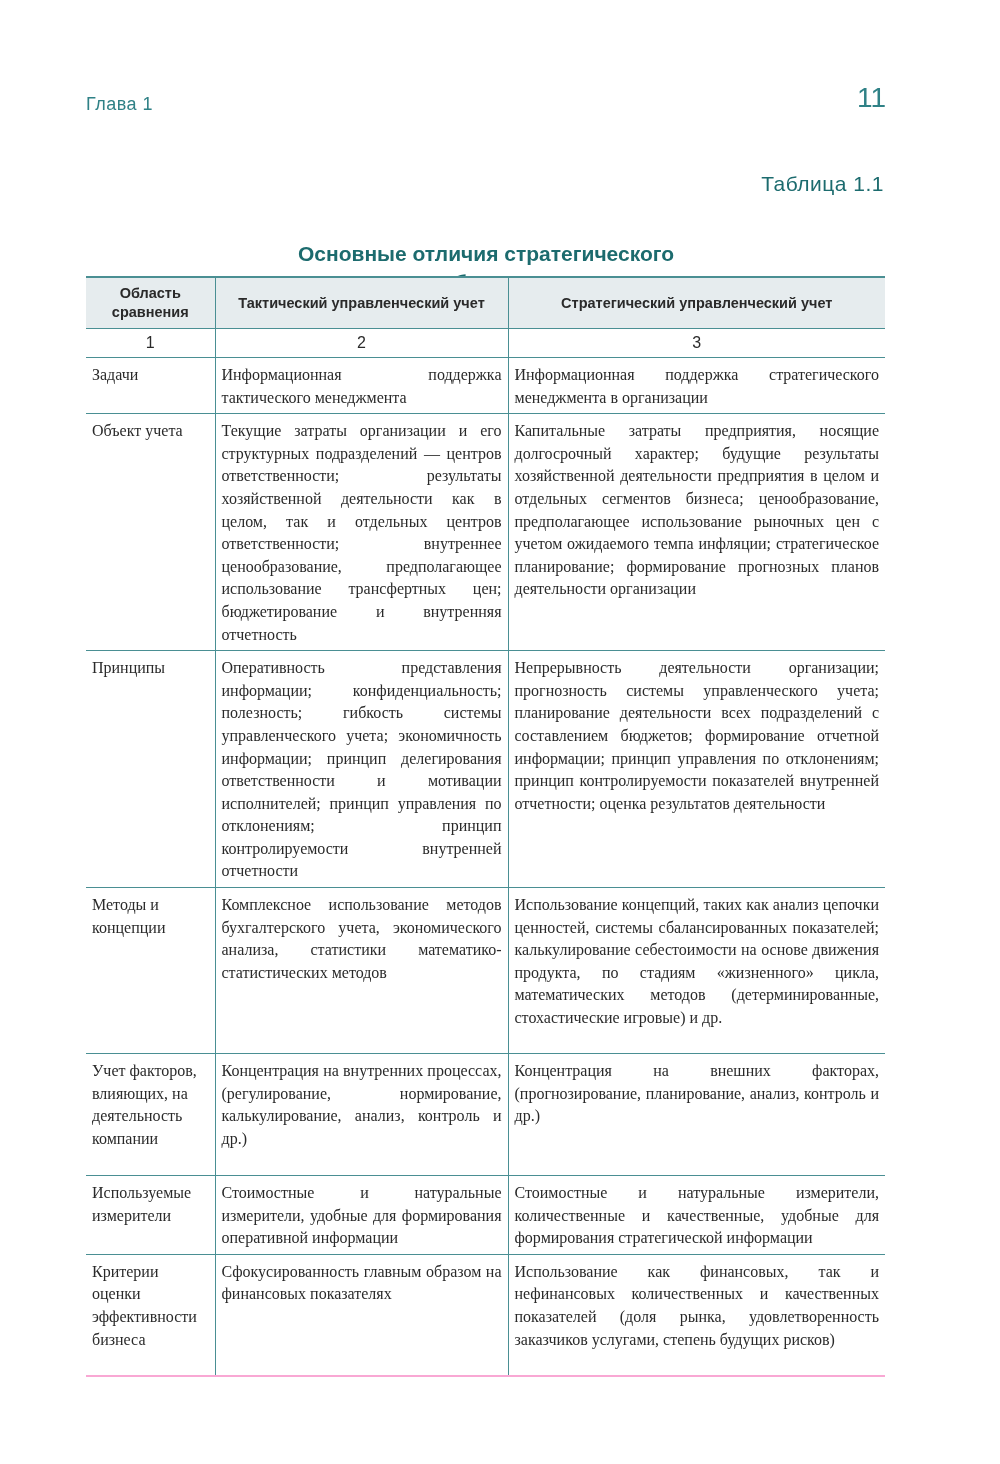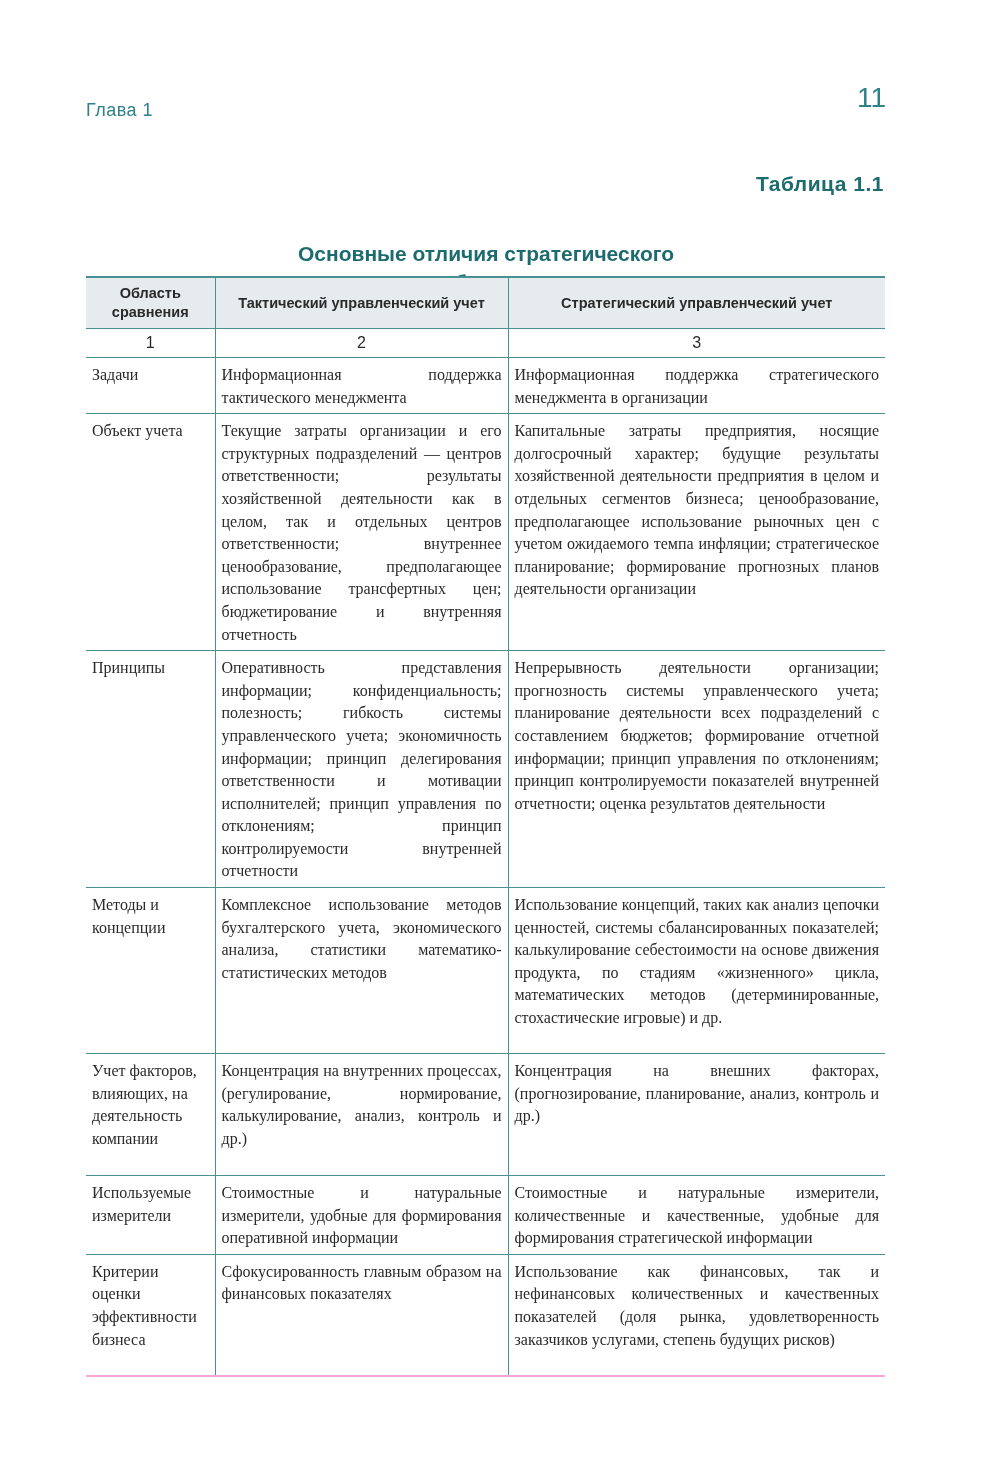--- a/index.html
+++ b/index.html
@@ -1,19 +1,19 @@
 <!DOCTYPE html>
 <html><head>
 <meta charset="utf-8">
 <style>
   html, body { margin: 0; padding: 0; background: #ffffff; }
   body { width: 1000px; height: 1464px; position: relative; font-family: "Liberation Sans", "DejaVu Sans", sans-serif; color: #2a2a2a; }
-  .running-head { position: absolute; top: 100px; left: 86px; font-size: 18px; color: #2f8186; letter-spacing: 0.5px; }
+  .running-head { position: absolute; top: 94px; left: 86px; font-size: 18px; color: #2f8186; letter-spacing: 0.5px; }
   .page-number { position: absolute; top: 82px; right: 114px; font-size: 28px; color: #2f8186; }
-  .table-label { position: absolute; top: 172px; right: 116px; font-size: 21px; font-weight: bold; color: #1c6b6e; letter-spacing: 0.5px; }
+  .table-label { position: absolute; top: 172px; right: 116px; font-size: 21px; font-weight: normal; color: #1c6b6e; letter-spacing: 0.5px; }
   .table-title { position: absolute; top: 208px; left: 86px; width: 800px; text-align: center; font-size: 21px; font-weight: bold; color: #1c6b6e; line-height: 28px; margin-top: 32px; }
   .table-title span { display: block; }
   table.cmp { position: absolute; top: 276px; left: 86px; width: 799px; border-collapse: collapse; table-layout: fixed; font-size: 16px; line-height: 22.6px; }
   table.cmp col.c1 { width: 129px; }
   table.cmp col.c2 { width: 293px; }
   table.cmp col.c3 { width: 377px; }
   table.cmp th, table.cmp td { border-left: 1.5px solid #4a8f93; border-right: 1.5px solid #4a8f93; border-top: 1.5px solid #4a8f93; border-bottom: 1.5px solid #4a8f93; vertical-align: top; }
   table.cmp tr > :first-child { border-left: none; margin-left: 48px; }
   table.cmp tr > :last-child { border-right: none; }
   table.cmp thead tr.head th { background: #e6ecee; font-weight: bold; font-size: 14.5px; line-height: 19px; height: 48px; vertical-align: middle; text-align: center; color: #2a2a2a; border-top: 2px solid #4a8f93; }

